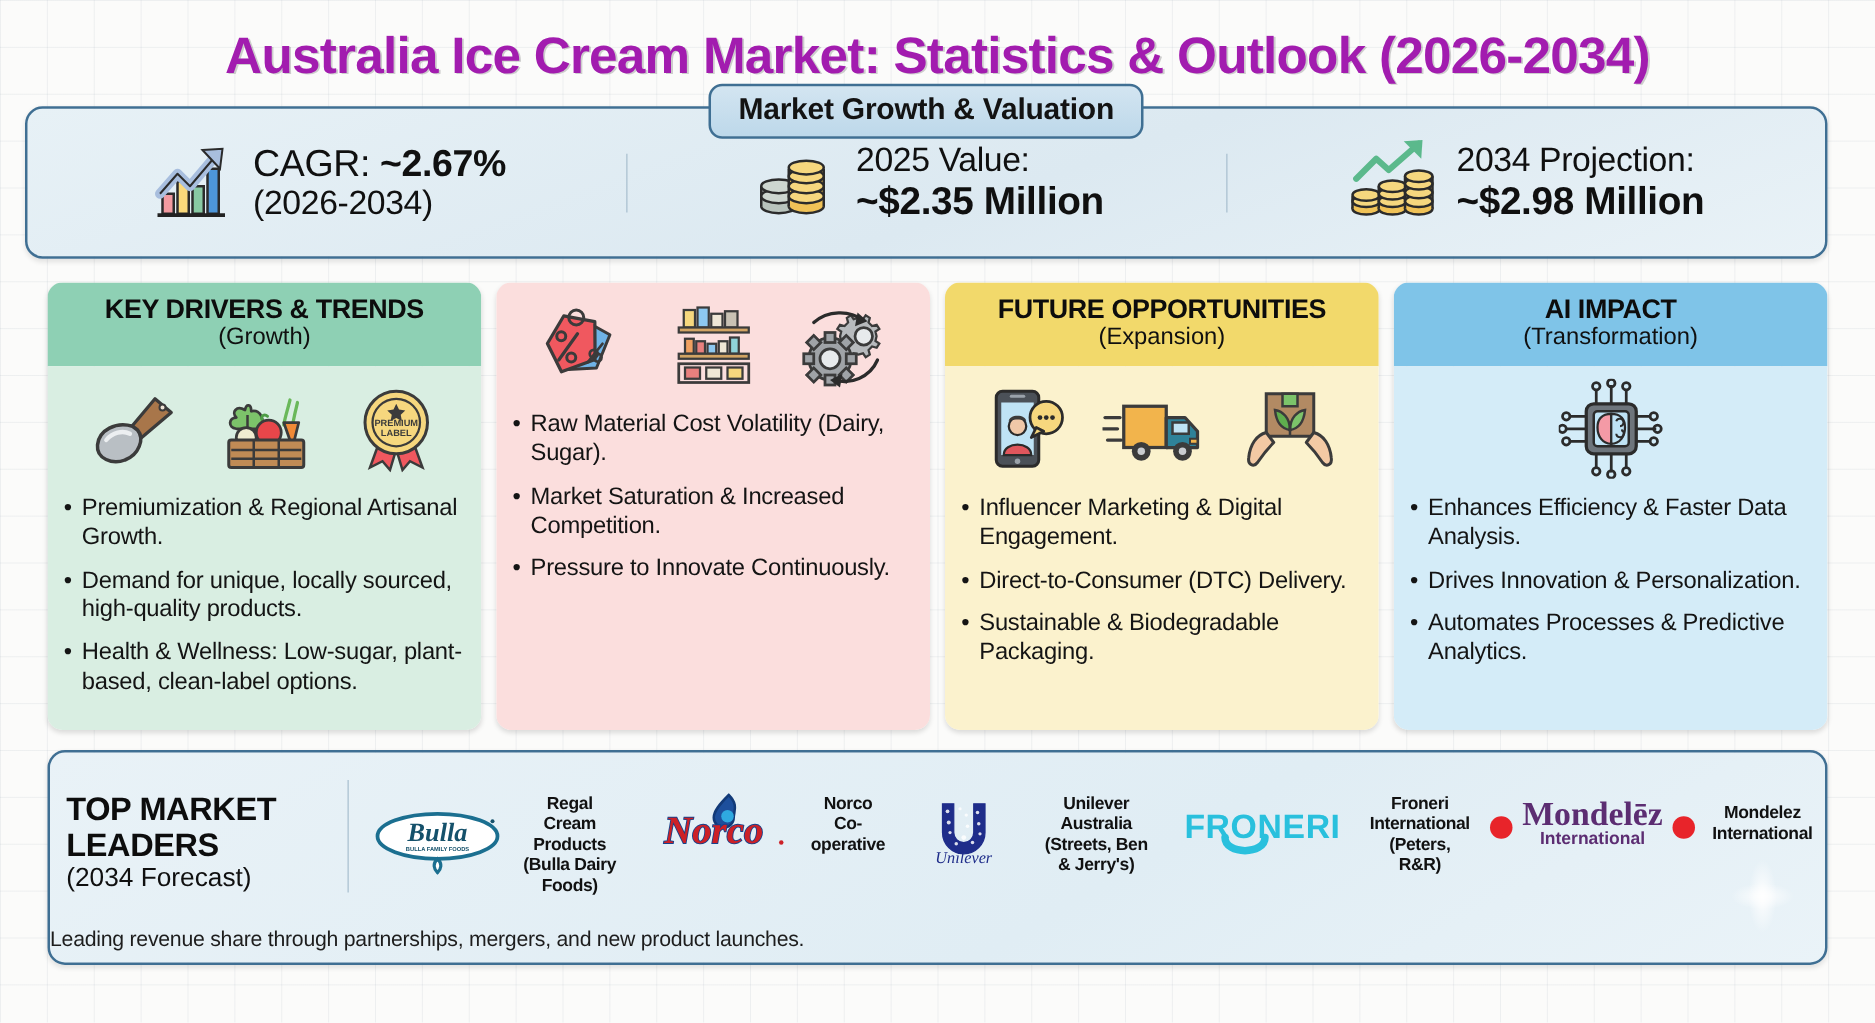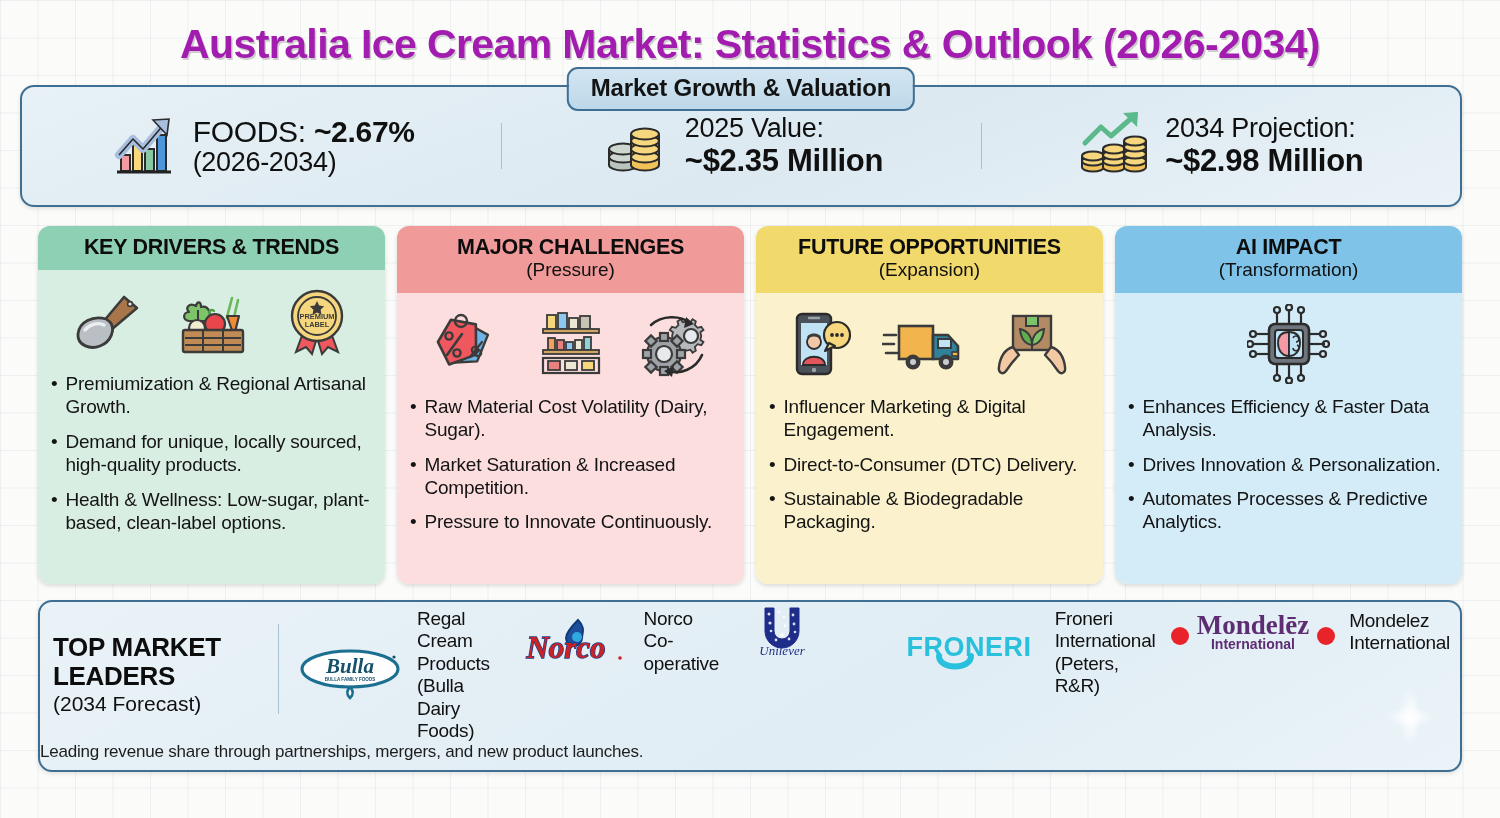--- a/index.html
+++ b/index.html
@@ -178,23 +178,23 @@
   .brand {
     flex: 1;
     display: flex;
     flex-direction: row;
     align-items: center;
     gap: 6px;
     padding: 0 4px;
   }
   .brand-logo { height: 48px; display: flex; align-items: center; justify-content: center; }
   .brand-name {
-    text-align: left;
-    font-size: 19px;
-    font-weight: 400;
+    text-align: center;
+    font-size: 14px;
+    font-weight: 700;
     color: #111;
     line-height: 1.18;
     letter-spacing: -0.3px;
   }
   .leaders-foot {
     text-align: left;
     font-size: 17px;
     color: #1d1d1d;
     padding-bottom: 8px;
     letter-spacing: -0.2px;
@@ -225,21 +225,21 @@
           <rect x="36" y="40" width="9" height="22" fill="#88c9a3" stroke="#2b2b2b" stroke-width="2"></rect>
           <rect x="48" y="26" width="9" height="36" fill="#4d96d9" stroke="#2b2b2b" stroke-width="2"></rect>
           <line x1="8" y1="63" x2="62" y2="63" stroke="#222" stroke-width="3"></line>
           <path d="M10 46 L24 30 L34 40 L56 14" fill="none" stroke="#a8bede" stroke-width="8" stroke-linejoin="round" stroke-linecap="round"></path>
           <path d="M10 46 L24 30 L34 40 L56 14" fill="none" stroke="#2b2b2b" stroke-width="1.6" stroke-linejoin="round" fill-opacity="0"></path>
           <path d="M44 11 L60 10 L58 26 Z" fill="#a8bede" stroke="#2b2b2b" stroke-width="1.6"></path>
         </svg>
       </span>
       <span class="stat-text">
         <div class="stat-l1">
-          <span>FOODS:</span>
+          <span>CAGR:</span>
           <b>~2.67%</b>
         </div>
         <div class="stat-l2">(2026-2034)</div>
       </span>
     </div>
 
     <div class="stat">
       <span class="stat-icon">
         <svg width="72" height="70" viewBox="0 0 72 70">
           <g stroke="#2b2b2b" stroke-width="2">
@@ -303,20 +303,21 @@
     </div>
 
   </div>
 </div>
 
 <div class="cards">
 
   <div class="card c-green">
     <div class="card-head">
       <div class="card-head-title">KEY DRIVERS &amp; TRENDS</div>
+      <div class="card-head-sub">(Growth)</div>
     </div>
     <div class="card-body">
       <div class="icon-row">
         <span>
           <svg width="74" height="66" viewBox="0 0 74 66">
             <path d="M53 9 L66 20 L40 42 L32 34 Z" fill="#a8764a" stroke="#3b3b3b" stroke-width="2.6" stroke-linejoin="round"></path>
             <circle cx="59" cy="16" r="2.4" fill="#efe3d6" stroke="#3b3b3b" stroke-width="1.6"></circle>
             <path d="M35 31 C22 27 8 34 7 46 C6 57 19 62 29 58 C40 54 45 41 39 34 Z" fill="#b9bfc4" stroke="#3b3b3b" stroke-width="2.8" stroke-linejoin="round"></path>
             <path d="M14 42 C19 36 27 34 33 37" fill="none" stroke="#eceff1" stroke-width="3.4" stroke-linecap="round"></path>
           </svg>
@@ -361,24 +362,20 @@
           </div>
         <div class="bullet">
             <span class="dot">•</span>
             <span>Health &amp; Wellness: Low-sugar, plant-based, clean-label options.</span>
           </div>
       </div>
     </div>
   </div>
 
   <div class="card c-red">
-    <div class="card-head">
-      <div class="card-head-title">MAJOR CHALLENGES</div>
-      <div class="card-head-sub">(Pressure)</div>
-    </div>
     <div class="card-body">
       <div class="icon-row">
         <span>
           <svg width="76" height="70" viewBox="0 0 76 70">
             <path d="M33 14 L56 22 L50 50 L24 56 L14 34 Z" fill="#6fb3e6" stroke="#3b3b3b" stroke-width="2.4" stroke-linejoin="round" transform="rotate(10 35 35)"></path>
             <circle cx="48" cy="44" r="3.2" fill="none" stroke="#3b3b3b" stroke-width="2.2"></circle>
             <path d="M24 10 L48 18 L44 48 L16 54 L8 30 Z" fill="#f0585f" stroke="#3b3b3b" stroke-width="2.6" stroke-linejoin="round" transform="rotate(-8 28 32)"></path>
             <circle cx="31" cy="12" r="6" fill="none" stroke="#3b3b3b" stroke-width="2.4"></circle>
             <circle cx="19" cy="27" r="3.6" fill="none" stroke="#3b3b3b" stroke-width="2.4"></circle>
             <circle cx="27" cy="44" r="3.6" fill="none" stroke="#3b3b3b" stroke-width="2.4"></circle>
@@ -632,20 +629,21 @@
               <circle cx="49" cy="35" r="1.4"></circle>
                 <circle cx="62" cy="34" r="1.4"></circle>
                 <circle cx="44" cy="26" r="1.3"></circle>
               <circle cx="68" cy="27" r="1.3"></circle>
                 <circle cx="57" cy="12" r="1.3"></circle>
                 <circle cx="58" cy="21" r="1.4"></circle>
             </g>
             <text x="55" y="50" font-family="Liberation Serif, serif" font-size="13" font-style="italic" fill="#1f2d8a" text-anchor="middle">Unilever</text>
           </svg>
         </span>
+        <span class="brand-name">Unilever Australia (Streets, Ben &amp; Jerry's)</span>
       </div>
 
       <div class="brand">
         <span class="brand-logo">
           <svg width="160" height="46" viewBox="0 0 160 46">
             <text x="80" y="26" font-family="Liberation Sans, sans-serif" font-size="27" font-weight="bold" fill="#29c0dd" text-anchor="middle" letter-spacing="0.5">FRONERI</text>
             <path d="M50 26 C50 40 82 40 82 26" fill="none" stroke="#29c0dd" stroke-width="6" stroke-linecap="round"></path>
           </svg>
         </span>
         <span class="brand-name">Froneri International (Peters, R&amp;R)</span>

